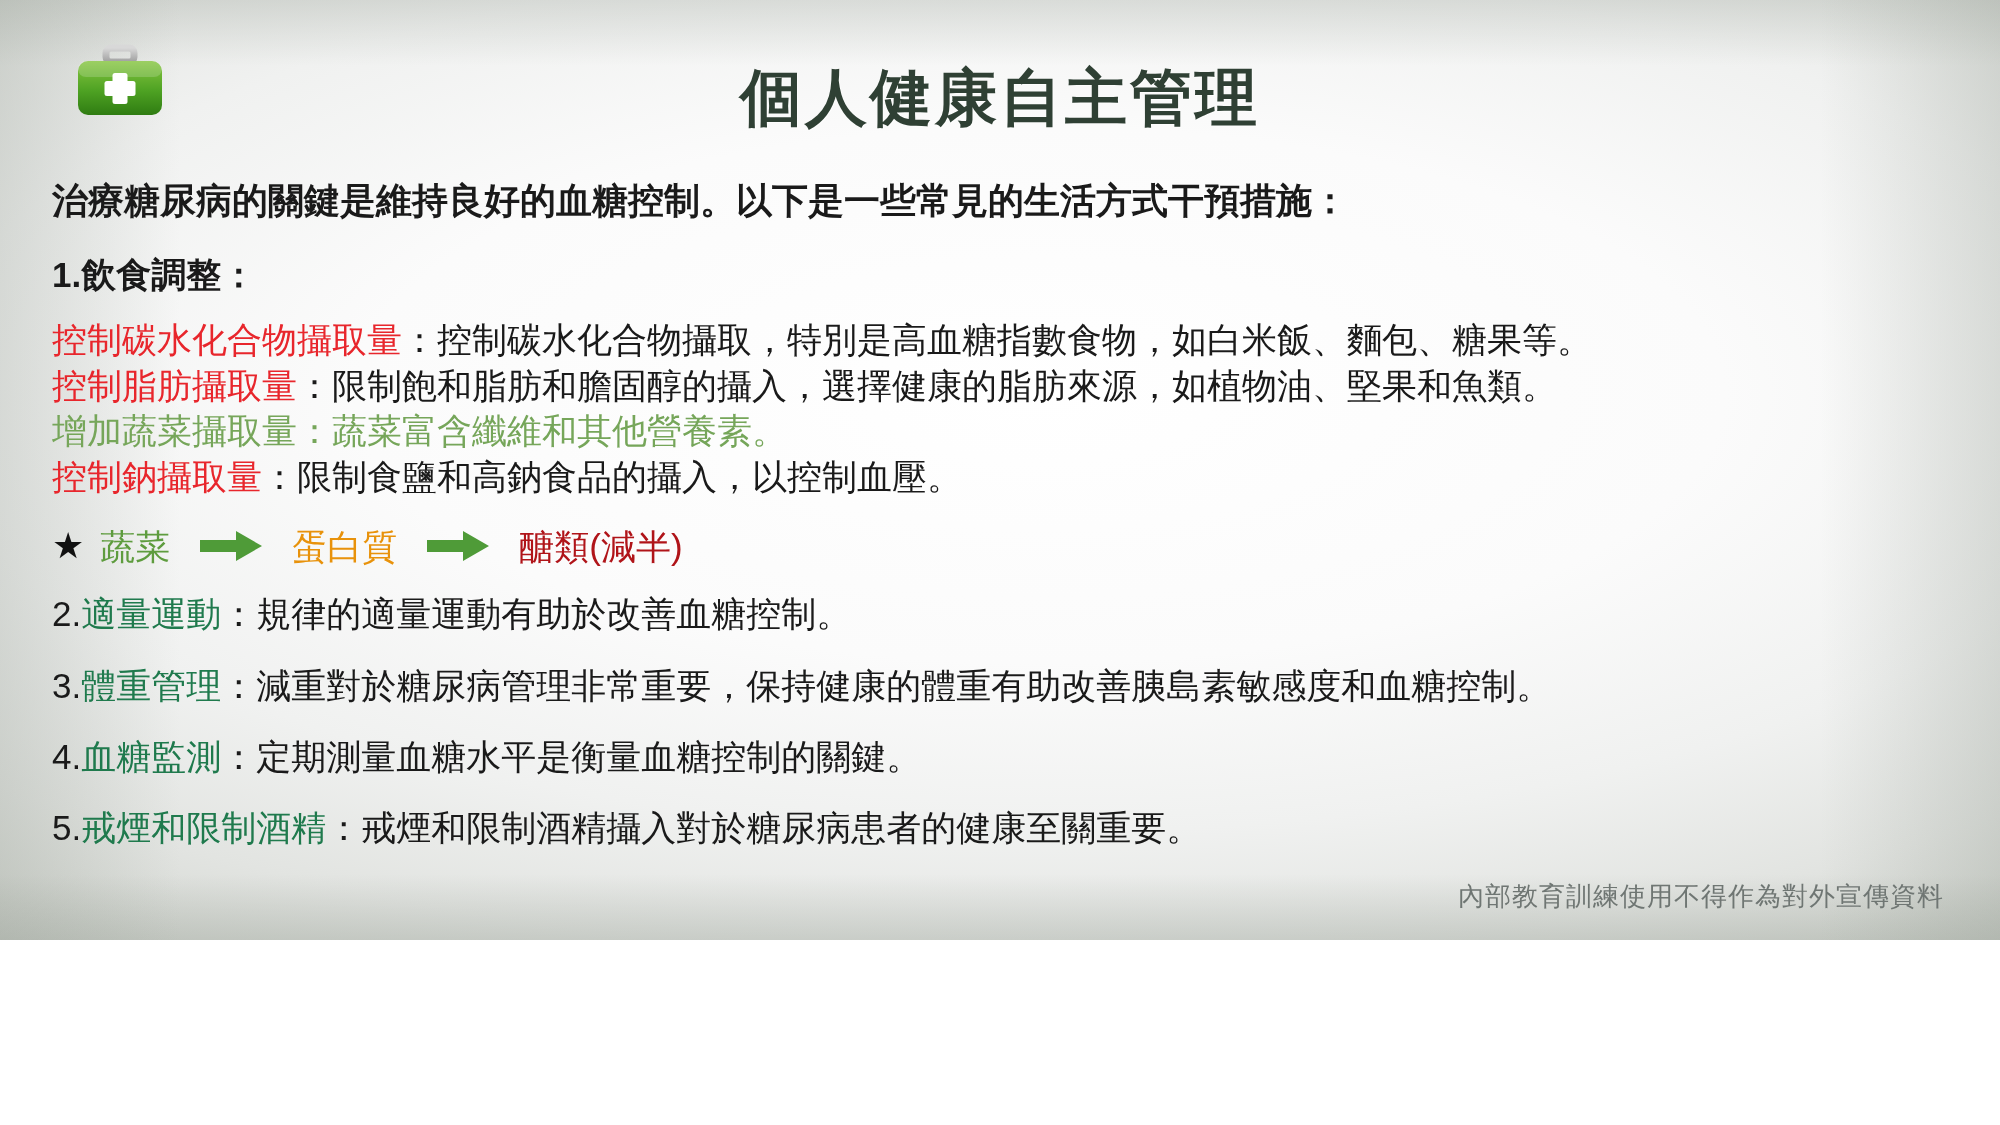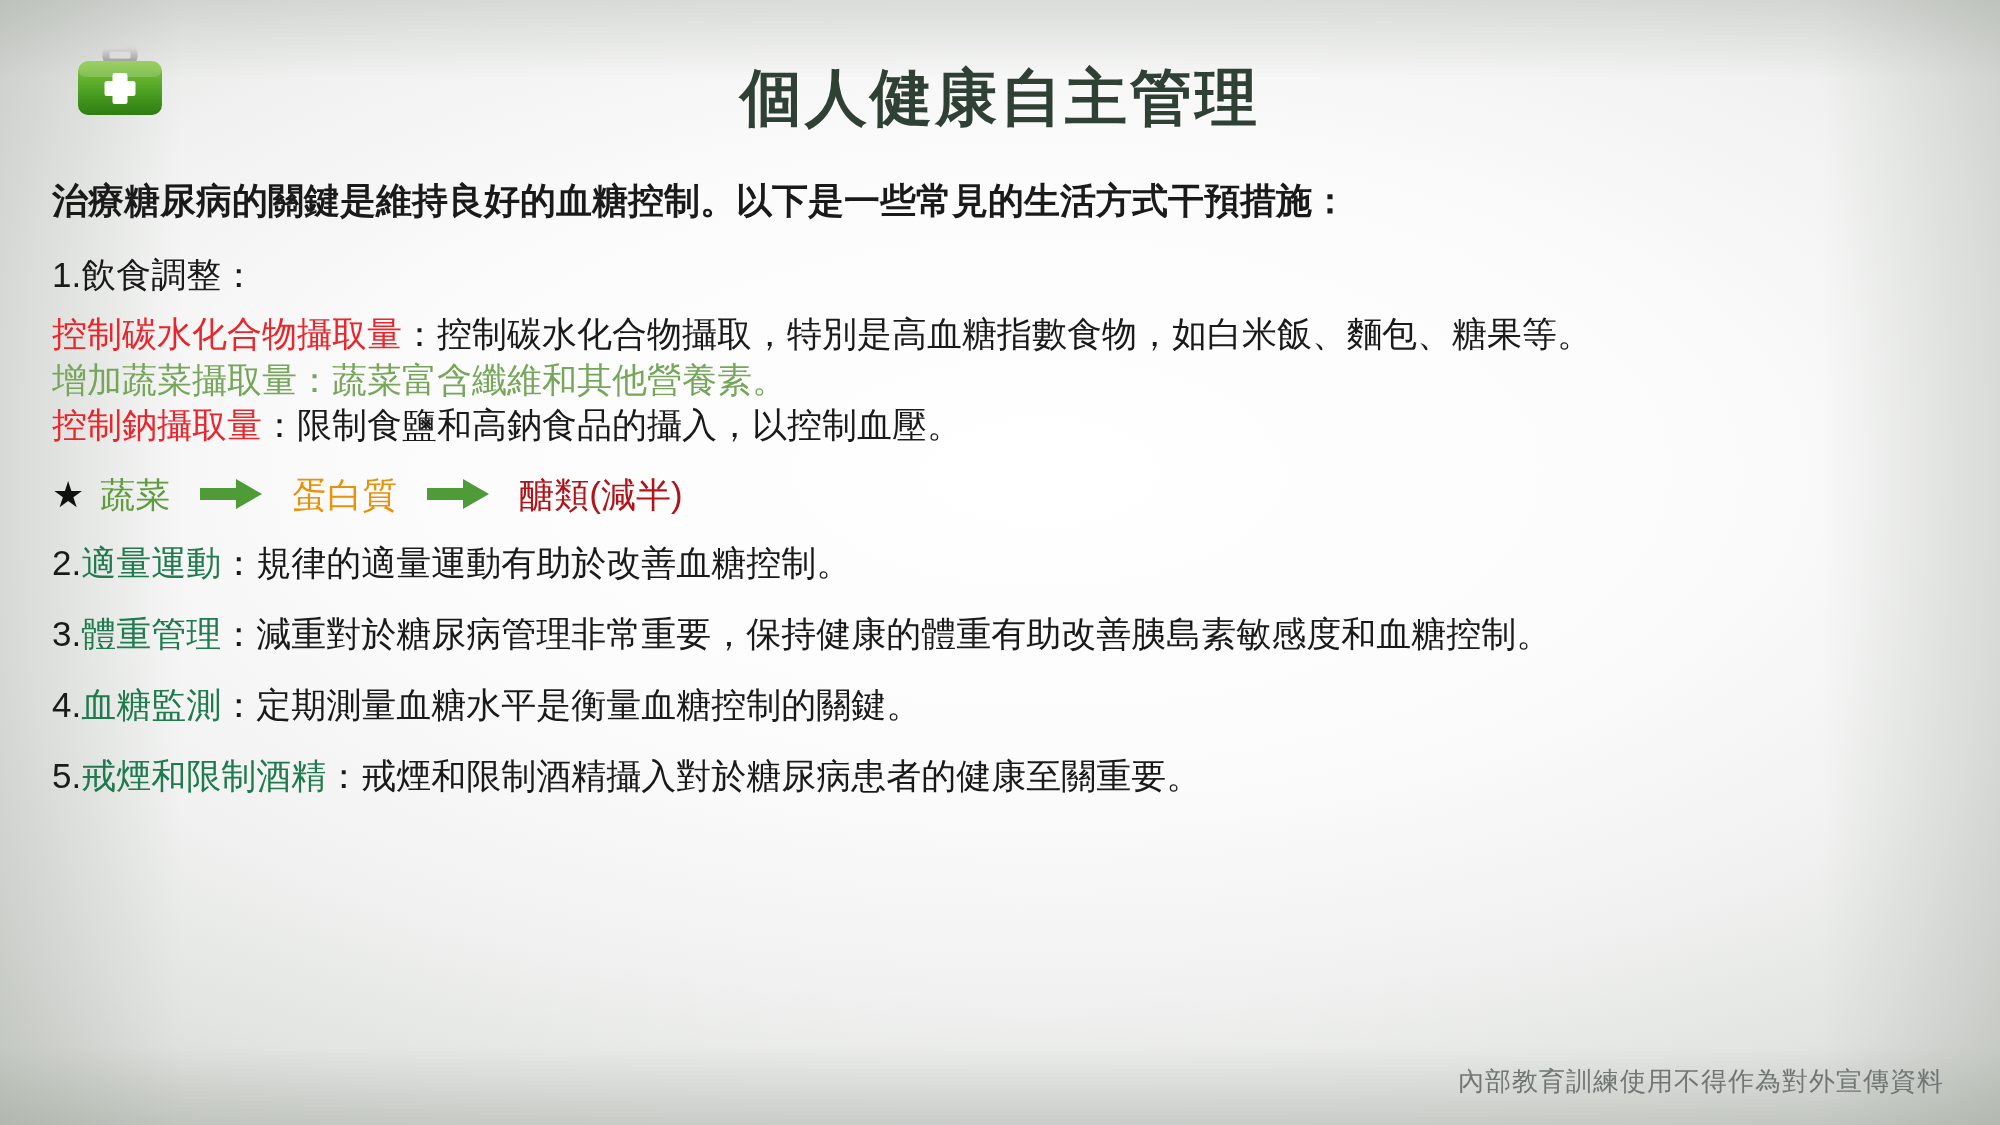--- a/index.html
+++ b/index.html
@@ -10,21 +10,21 @@
   body {
     width: 2000px;
     height: 1125px;
     overflow: hidden;
     font-family: "Liberation Sans", "DejaVu Sans", sans-serif;
   }
 
   .slide {
     position: relative;
     width: 2000px;
-    height: 1125px;
+    height: 940px;
     box-sizing: border-box;
     background:
       radial-gradient(ellipse 90% 75% at 52% 42%, #ffffff 0%, #fbfbfb 38%, #f0f1f0 62%, #e2e4e1 80%, #d5d8d3 92%, #cfd2cd 100%);
     overflow: hidden;
   }
 
   
   .slide::after {
     content: "";
     position: absolute;
@@ -75,21 +75,22 @@
   .lead {
     font-size: 36px;
     color: #1a1a1a;
     margin-bottom: 36px;
     font-weight: bold;
   }
 
   .section-head {
     font-size: 35px;
     color: #1a1a1a;
-    margin-bottom: 18px;
+    margin-bottom: 24px;
+    font-weight: bold;
   }
 
   .diet-list { margin: 0 0 26px 0; }
   .diet-line {
     font-size: 35px;
     line-height: 1.30;
     color: #1a1a1a;
     white-space: nowrap;
   }
   .k-red   { color: #e8262c; }
@@ -173,20 +174,23 @@
 
     <div class="lead">治療糖尿病的關鍵是維持良好的血糖控制。以下是一些常見的生活方式干預措施：</div>
 
     <div class="section-head">1.飲食調整：</div>
 
     <div class="diet-list">
       <div class="diet-line">
         <span class="k-red">控制碳水化合物攝取量</span><span class="k-body">：</span><span class="k-body">控制碳水化合物攝取，特別是高血糖指數食物，如白米飯、麵包、糖果等。</span>
       </div>
       <div class="diet-line">
+        <span class="k-red">控制脂肪攝取量</span><span class="k-body">：</span><span class="k-body">限制飽和脂肪和膽固醇的攝入，選擇健康的脂肪來源，如植物油、堅果和魚類。</span>
+      </div>
+      <div class="diet-line">
         <span class="k-green">增加蔬菜攝取量：蔬菜富含纖維和其他營養素。</span>
       </div>
       <div class="diet-line">
         <span class="k-red">控制鈉攝取量</span><span class="k-body">：</span><span class="k-body">限制食鹽和高鈉食品的攝入，以控制血壓。</span>
       </div>
     </div>
 
     <div class="order-row">
       <span class="star">★</span>
       <span class="o-veg">蔬菜</span>

